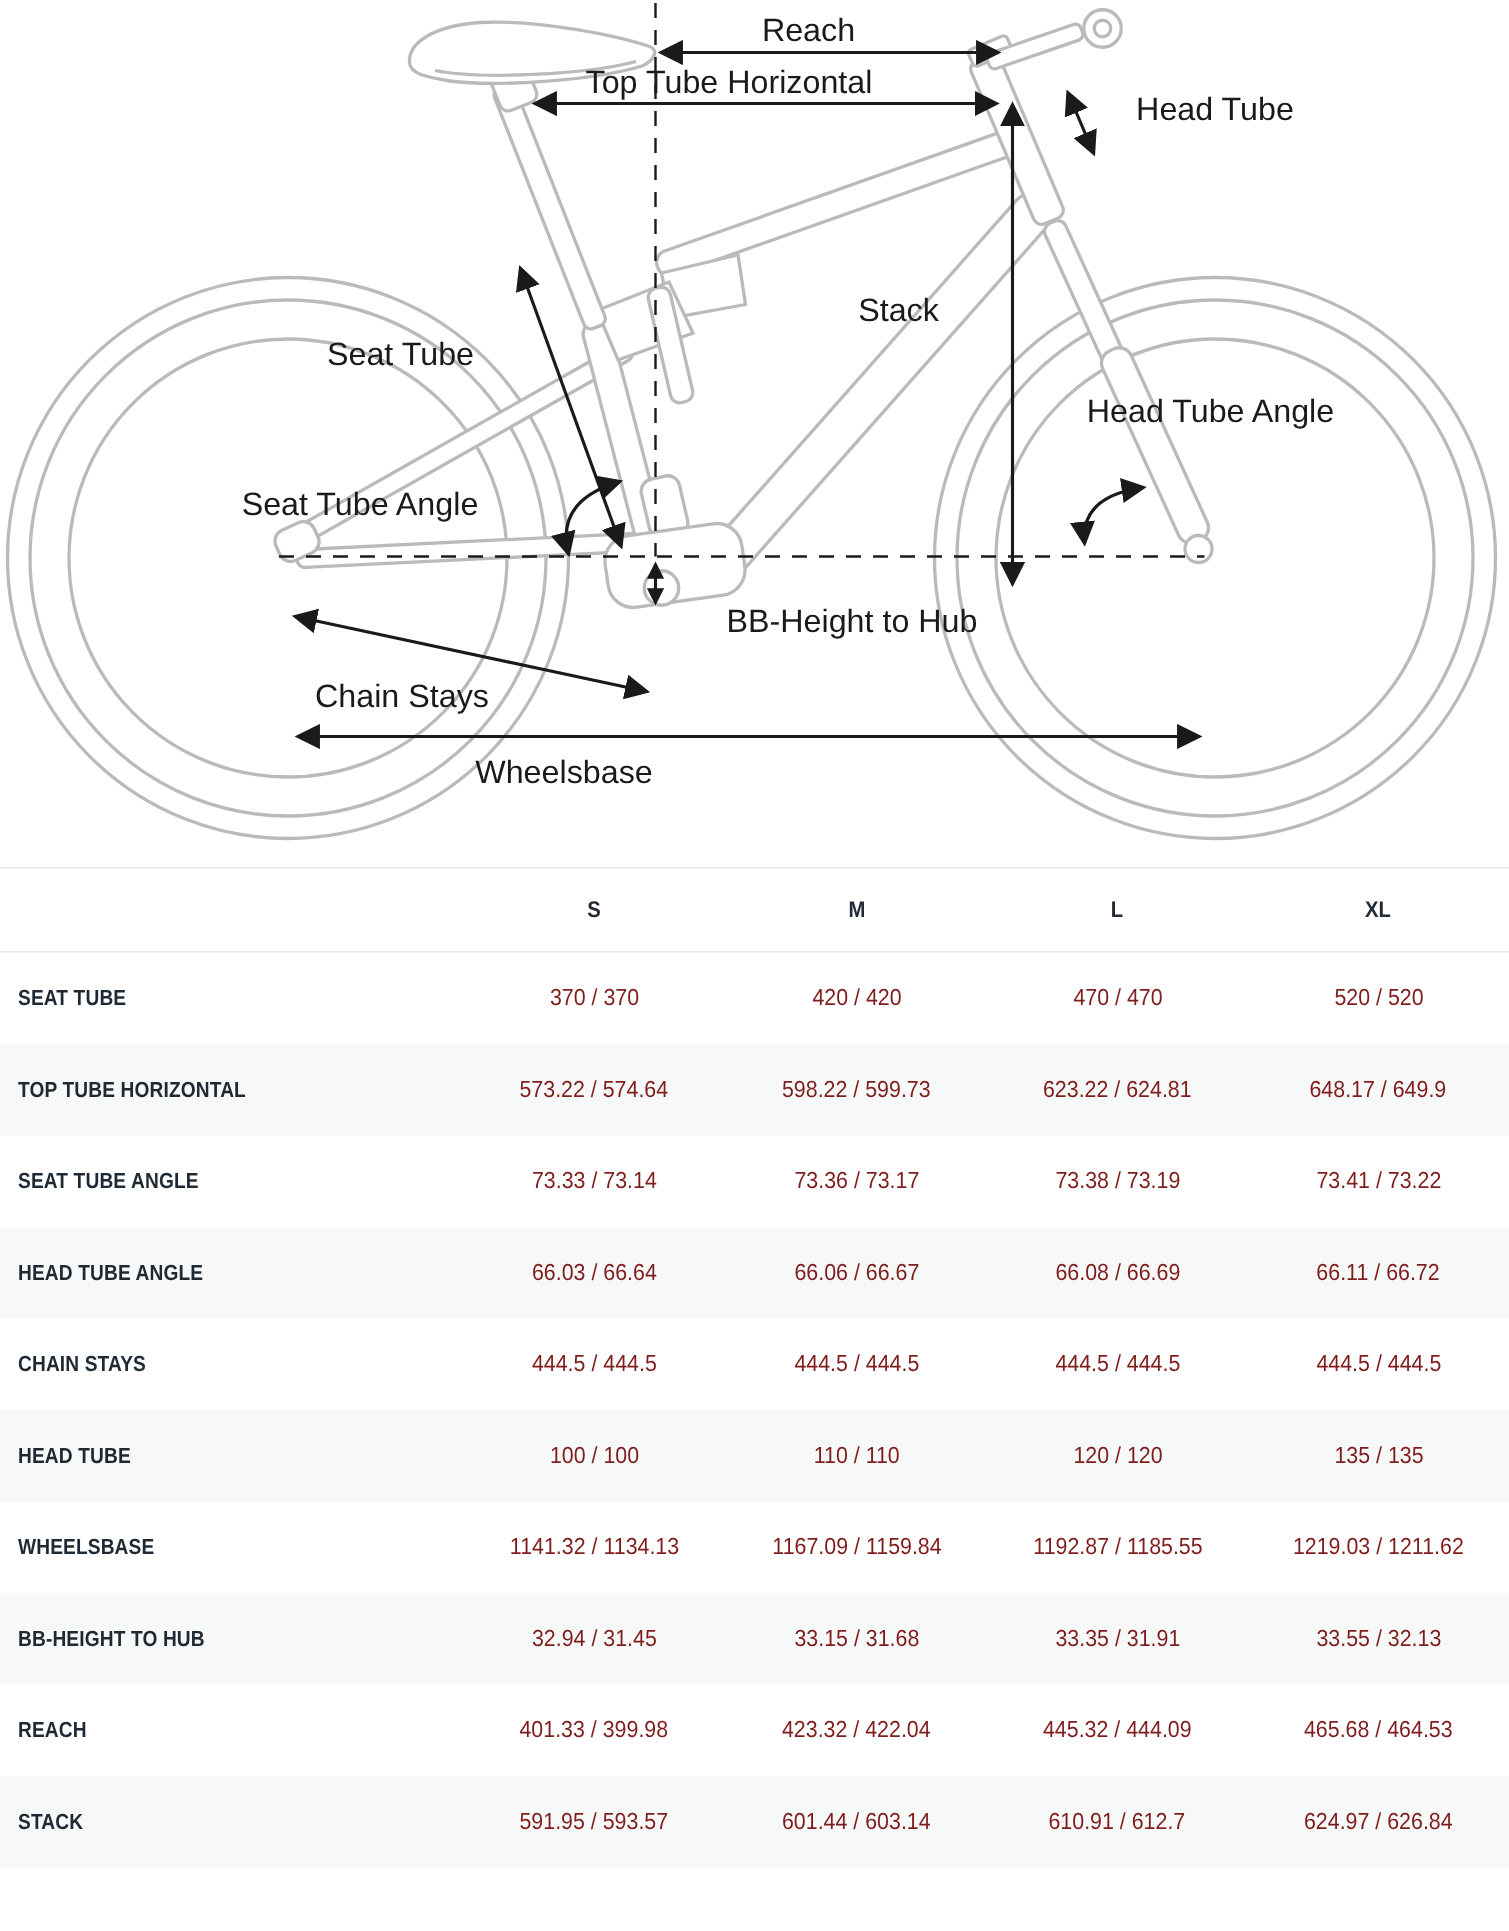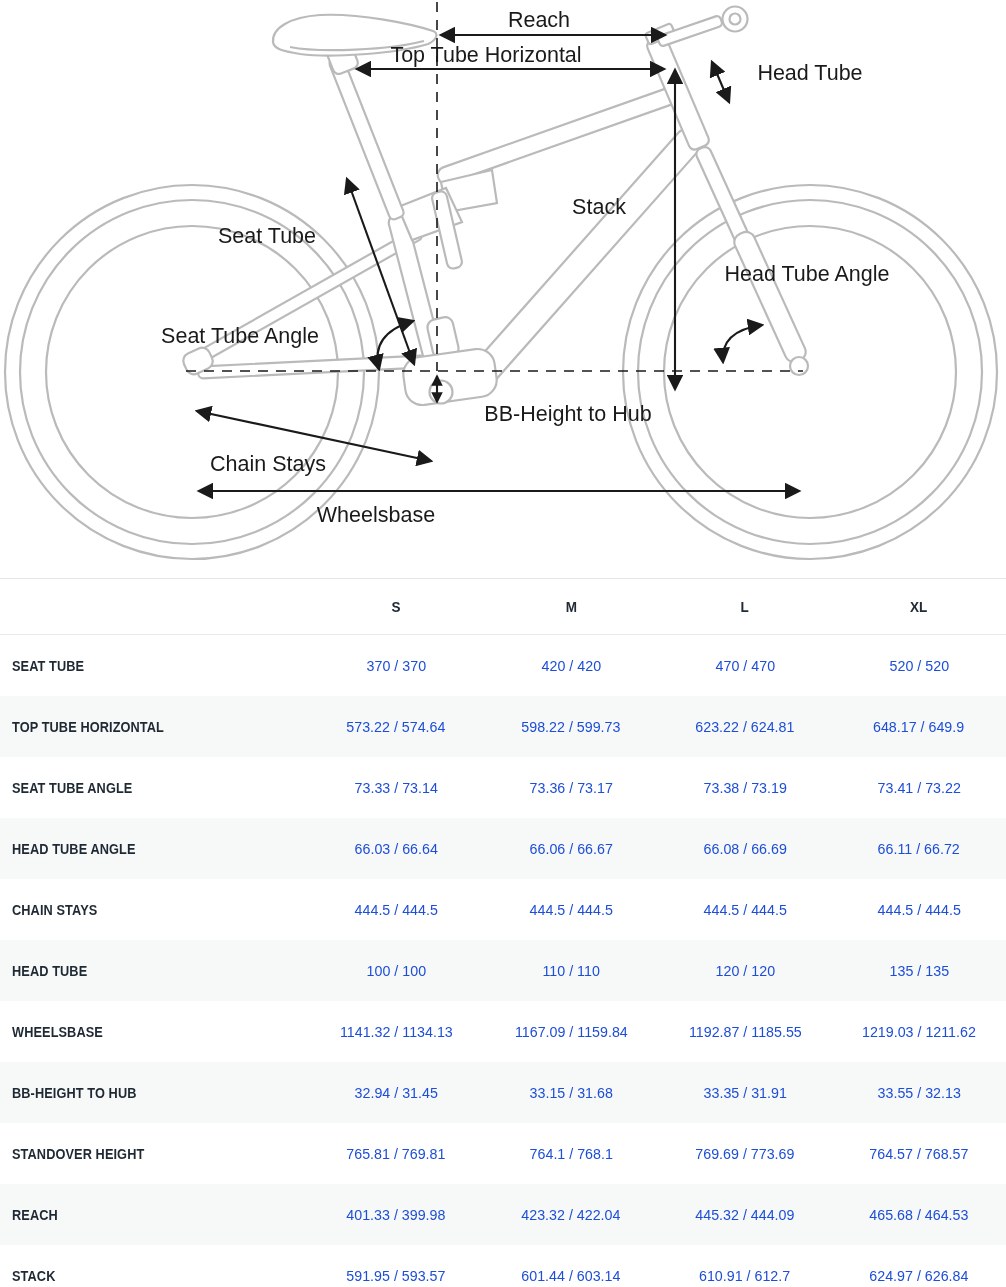--- a/index.html
+++ b/index.html
@@ -22,21 +22,21 @@
   .thead{height:55px;border-bottom:1px solid #e9e9e9;}
   .trow{height:61px;}
   .trow:nth-child(even){background:#f7f8f8;}
   .lbl{
     padding-left:12px;font-weight:bold;font-size:14.5px;color:#1f2933;
     letter-spacing:.1px;white-space:nowrap;
   }
   .lbl>span{display:inline-block;transform:scaleX(.88);transform-origin:0 50%;}
   .col-h{font-weight:bold;font-size:15px;text-align:center;color:#222b36;}
   .col-h>span{display:inline-block;transform:scaleX(.9);}
-  .val{font-size:15.5px;text-align:center;color:#1d4ed8;white-space:nowrap;text-decoration:underline;}
+  .val{font-size:15.5px;text-align:center;color:#7f1d1d;white-space:nowrap;text-decoration:underline;}
   .val>span{display:inline-block;transform:scaleX(.92);}
 </style>
 </head>
 <body>
 
 <div class="diagram">
   <svg width="1006" height="578" viewBox="0 0 1006 578">
     <defs>
       <marker id="ah" viewBox="0 0 10 10" refX="8.5" refY="5" markerWidth="8" markerHeight="8" orient="auto-start-reverse">
         <path d="M0,0 L10,5 L0,10 z" fill="#1a1a1a"></path>
@@ -195,27 +195,20 @@
       <div class="val"><span>1219.03 / 1211.62</span></div>
     </div>
     <div class="trow">
       <div class="lbl"><span>BB-HEIGHT TO HUB</span></div>
       <div class="val"><span>32.94 / 31.45</span></div>
       <div class="val"><span>33.15 / 31.68</span></div>
       <div class="val"><span>33.35 / 31.91</span></div>
       <div class="val"><span>33.55 / 32.13</span></div>
     </div>
     <div class="trow">
-      <div class="lbl"><span>STANDOVER HEIGHT</span></div>
-      <div class="val"><span>765.81 / 769.81</span></div>
-      <div class="val"><span>764.1 / 768.1</span></div>
-      <div class="val"><span>769.69 / 773.69</span></div>
-      <div class="val"><span>764.57 / 768.57</span></div>
-    </div>
-    <div class="trow">
       <div class="lbl"><span>REACH</span></div>
       <div class="val"><span>401.33 / 399.98</span></div>
       <div class="val"><span>423.32 / 422.04</span></div>
       <div class="val"><span>445.32 / 444.09</span></div>
       <div class="val"><span>465.68 / 464.53</span></div>
     </div>
     <div class="trow">
       <div class="lbl"><span>STACK</span></div>
       <div class="val"><span>591.95 / 593.57</span></div>
       <div class="val"><span>601.44 / 603.14</span></div>

